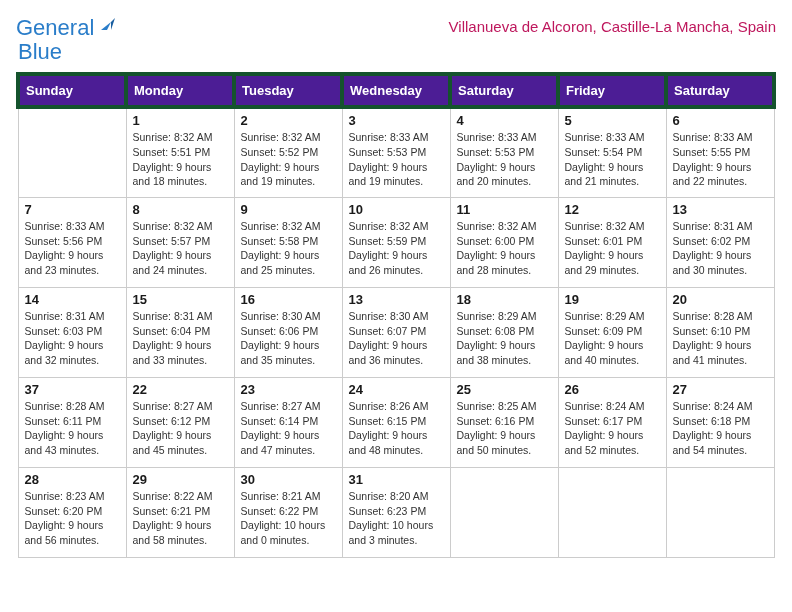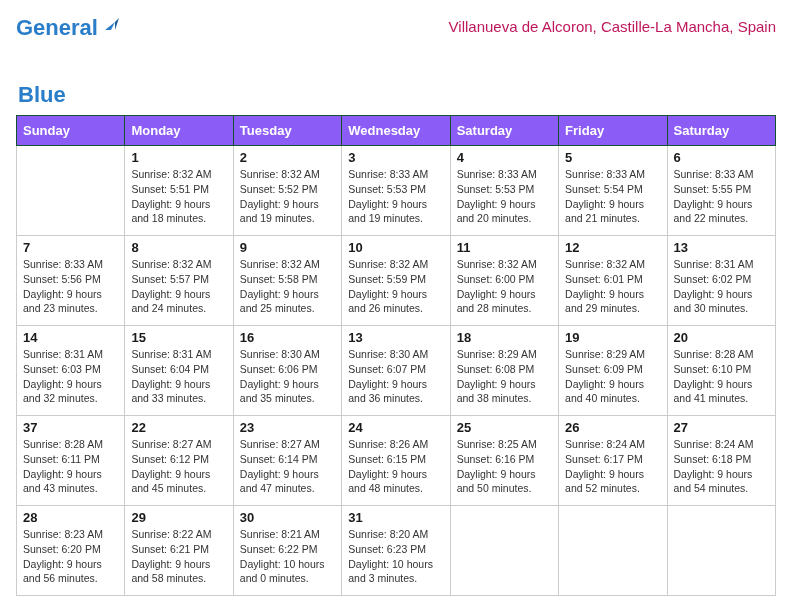--- a/index.html
+++ b/index.html
@@ -16,21 +16,21 @@
       justify-content: space-between;
       margin-bottom: 4px;
     }
     .logo {
       display: flex;
       flex-direction: column;
       align-items: flex-start;
     }
     .logo-text {
       font-size: 22px;
-      font-weight: bold;
+      font-weight: normal;
       color: #1a1a1a;
       line-height: 1.1;
     }
     .logo-text span { color: #2a7dc9; }
     .logo-row {
       display: flex;
       align-items: center;
     }
     .title-block { text-align: right; }
     .month-title {
@@ -43,27 +43,27 @@
       color: #be185d;
       margin-top: 2px;
     }
     .calendar {
       width: 100%;
       border-collapse: collapse;
       margin-top: 8px;
       font-size: 11px;
     }
     .calendar thead th {
-      background: #8b5cf6;
+      background: #4c1d95;
       color: #fff;
       font-size: 13px;
       font-weight: bold;
       padding: 7px 6px;
       text-align: left;
-      border: 1px solid #14532d;
+      border: 4px solid #14532d;
     }
     .calendar tbody td {
       border: 1px solid #ccc;
       vertical-align: top;
       padding: 4px 6px;
       width: 108px;
       min-height: 80px;
       height: 90px;
     }
     .day-num {
@@ -89,21 +89,21 @@
   <div class="logo">
     <div class="logo-row">
       <span class="logo-text"><span>General</span></span>
       <span style="display:inline-block; margin-left:3px; margin-top:-2px;">
         <svg width="18" height="18" viewBox="0 0 18 18">
           <polygon points="4,14 14,6 10,14 14,14" fill="#2a7dc9"></polygon>
           <polygon points="14,6 18,2 14,14" fill="#1a5fa0"></polygon>
         </svg>
       </span>
     </div>
-    <div style="margin-left:2px;margin-top:43px;">
+    <div style="margin-left:2px;">
       <span class="logo-text" style="color:#2a7dc9;">Blue</span>
     </div>
   </div>
   <div class="title-block">
     <div class="subtitle">Villanueva de Alcoron, Castille-La Mancha, Spain</div>
   </div>
 </div>
 
 <table class="calendar">
   <thead>

